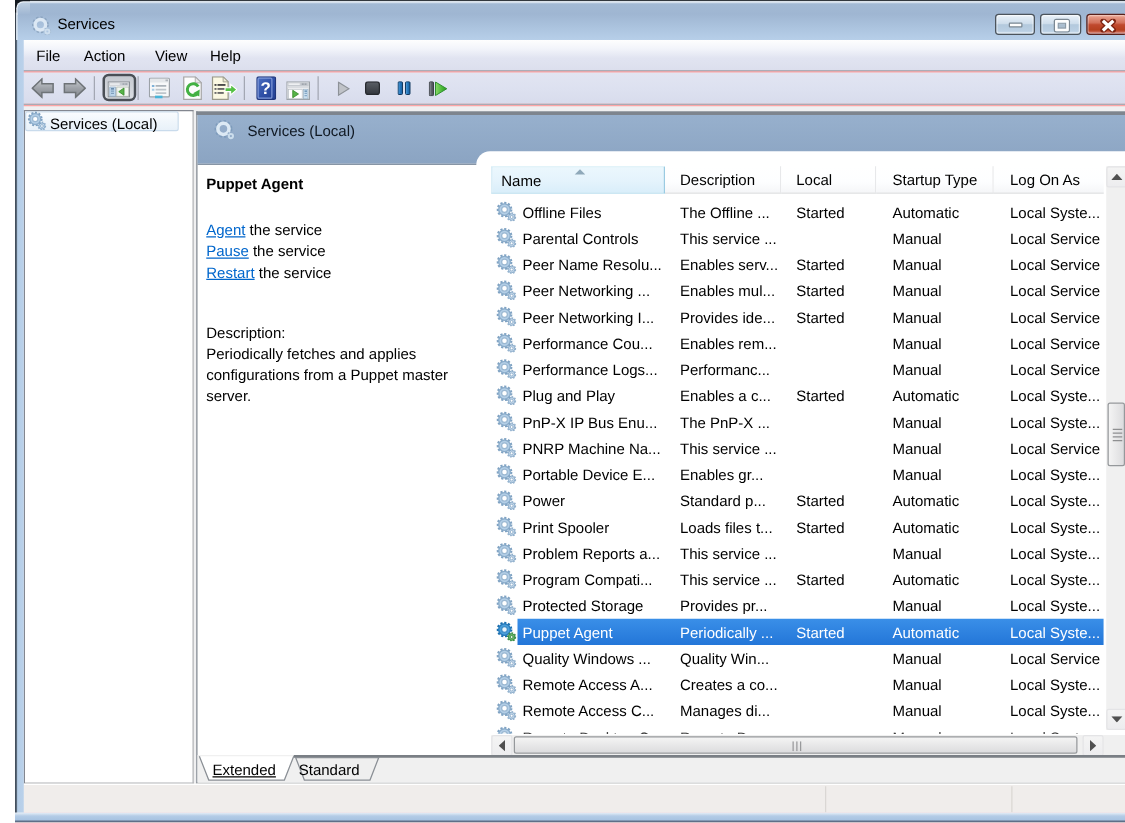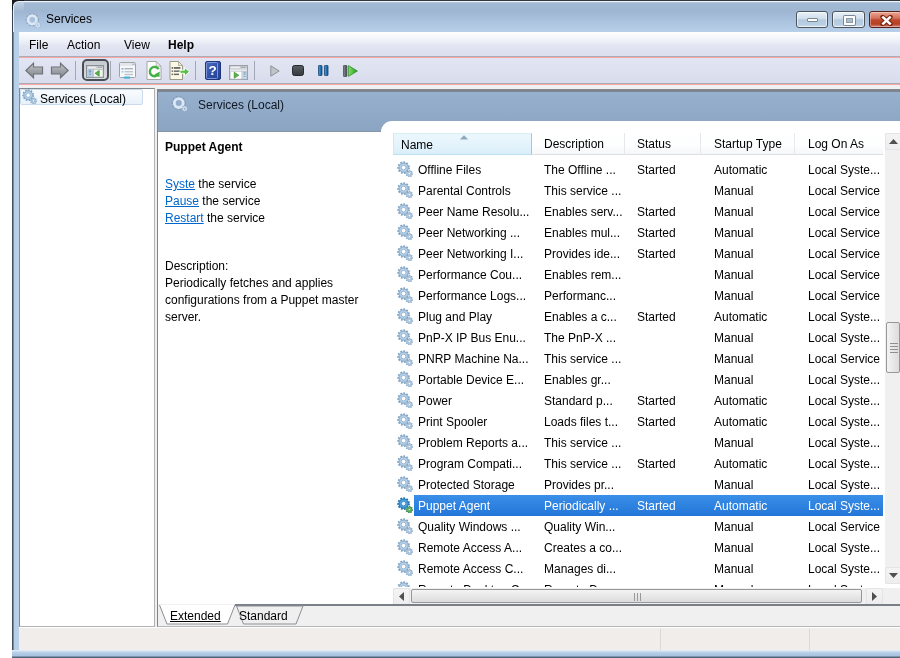--- a/index.html
+++ b/index.html
@@ -170,21 +170,21 @@
         </svg>
       </div>
   </div>
   <div id="borderL"></div>
     <div id="borderR"></div>
     <div id="borderB"></div>
   <div id="menubar">
     <span style="left:16px;">File</span>
     <span style="left:54px;">Action</span>
     <span style="left:111px;">View</span>
-    <span style="left:155px;font-weight:bold;">Help</span>
+    <span style="left:155px;">Help</span>
   </div>
   <div id="toolbar">
     <svg class="ti" style="left:12px;top:4px" width="19" height="17" viewBox="0 0 19 17">
       <path d="M8.5 1.2 L8.5 5 L17.5 5 L17.5 12 L8.5 12 L8.5 15.8 L0.8 8.5 Z" fill="url(#ggr)" stroke="#6E7377" stroke-width="1.2"></path>
       <defs>
           <linearGradient id="ggr" x1="0" y1="0" x2="0" y2="1">
         <stop offset="0" stop-color="#C9CCD1"></stop>
             <stop offset="0.5" stop-color="#9FA3A9"></stop>
             <stop offset="1" stop-color="#83878D"></stop>
       </linearGradient>
@@ -320,41 +320,41 @@
         <circle cx="7.3" cy="7.6" r="4.2" fill="none" stroke="#DCE9F4" stroke-width="2.7"></circle>
         <circle cx="12.9" cy="13" r="2.5" fill="none" stroke="#8FA9C6" stroke-width="1.5" stroke-dasharray="1.2,1.1"></circle>
         <circle cx="12.9" cy="13" r="1.6" fill="none" stroke="#CBDDEC" stroke-width="1.5"></circle>
       </svg>
       <span class="lbl">Services (Local)</span>
     </div>
     <div id="listpanel"></div>
     <div id="desc">
       <div class="b" style="position:absolute;left:0;top:0;">Puppet Agent</div>
       <div style="position:absolute;left:0;top:36px;line-height:17px;">
-        <a class="lnk">Syste</a> the service<br>
+        <a class="lnk">Agent</a> the service<br>
         <a class="lnk">Pause</a> the service<br>
         <a class="lnk">Restart</a> the service
       </div>
       <div style="position:absolute;left:0;top:118px;line-height:17px;">
         Description:<br>
         Periodically fetches and applies configurations from a Puppet master server.
       </div>
     </div>
     <div id="lv">
       <div class="hdrcell" id="hdrname">
           <span class="hdrtext" style="left:7px">Name</span>
         <svg style="position:absolute;left:65px;top:1px" width="10" height="5" viewBox="0 0 10 5">
             <path d="M5 0.3 L9.2 4.6 L0.8 4.6 Z" fill="#8FA9BA"></path>
           </svg>
       </div>
       <div class="hdrcell" style="left:139px;width:93px;">
           <span class="hdrtext" style="left:12px">Description</span>
         </div>
       <div class="hdrcell" style="left:232px;width:76px;">
-          <span class="hdrtext" style="left:12px">Status</span>
+          <span class="hdrtext" style="left:12px">Local</span>
         </div>
       <div class="hdrcell" style="left:308px;width:94px;">
           <span class="hdrtext" style="left:13px">Startup Type</span>
         </div>
       <div class="hdrcell" style="left:402px;width:88px;border-right:none;">
           <span class="hdrtext" style="left:13px">Log On As</span>
         </div>
       <div id="rows">
 <div class="row" style="top:0px">
   <svg class="gear" width="16" height="16" viewBox="0 0 16 16">

